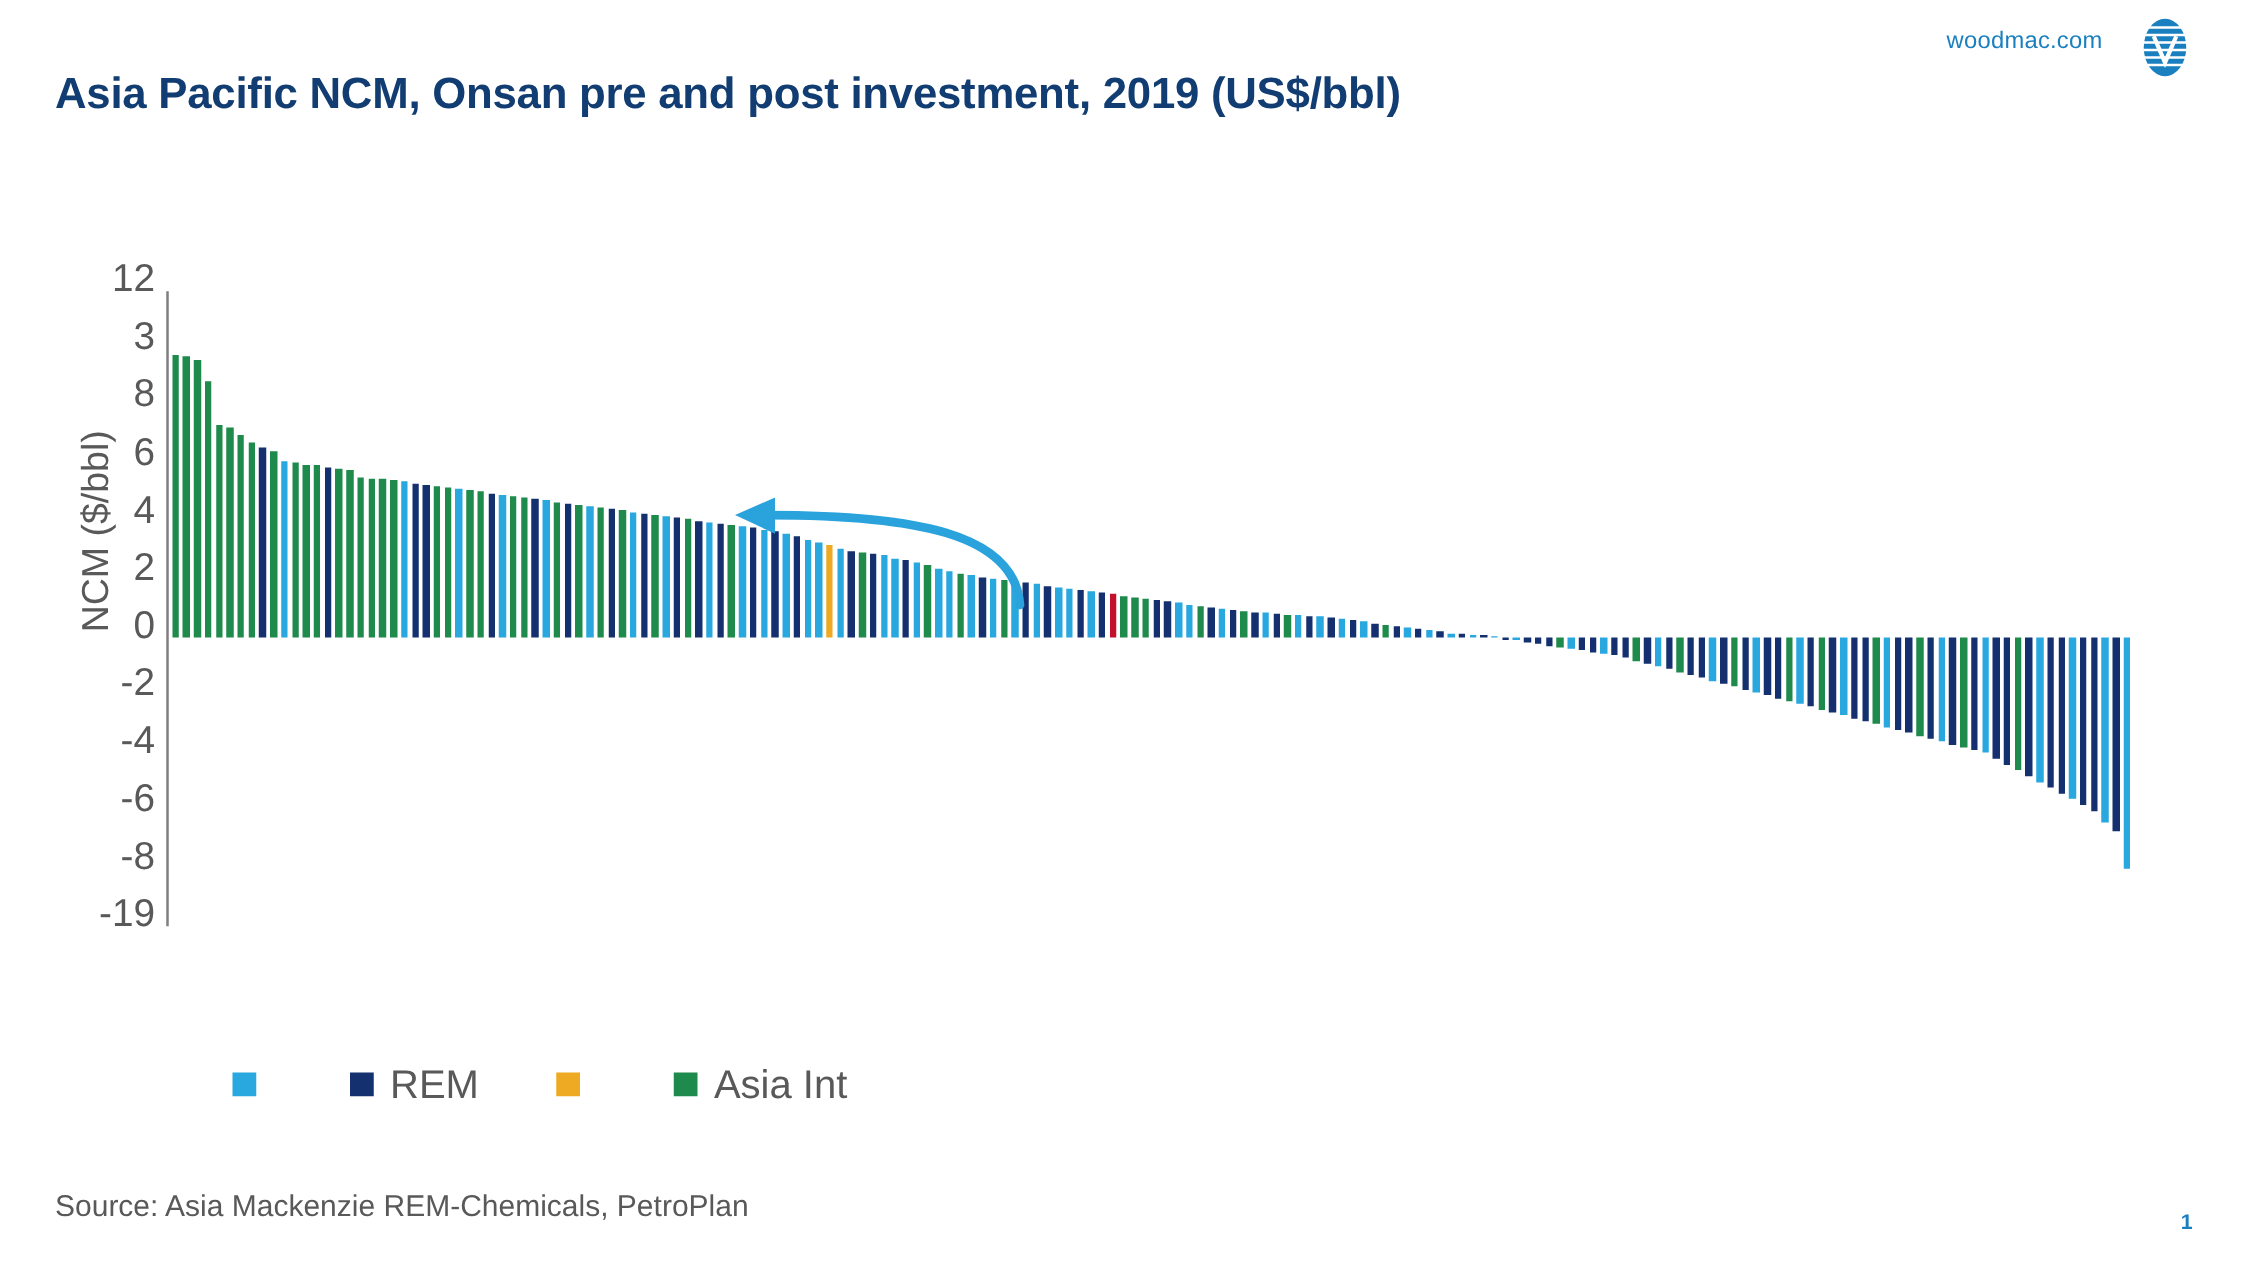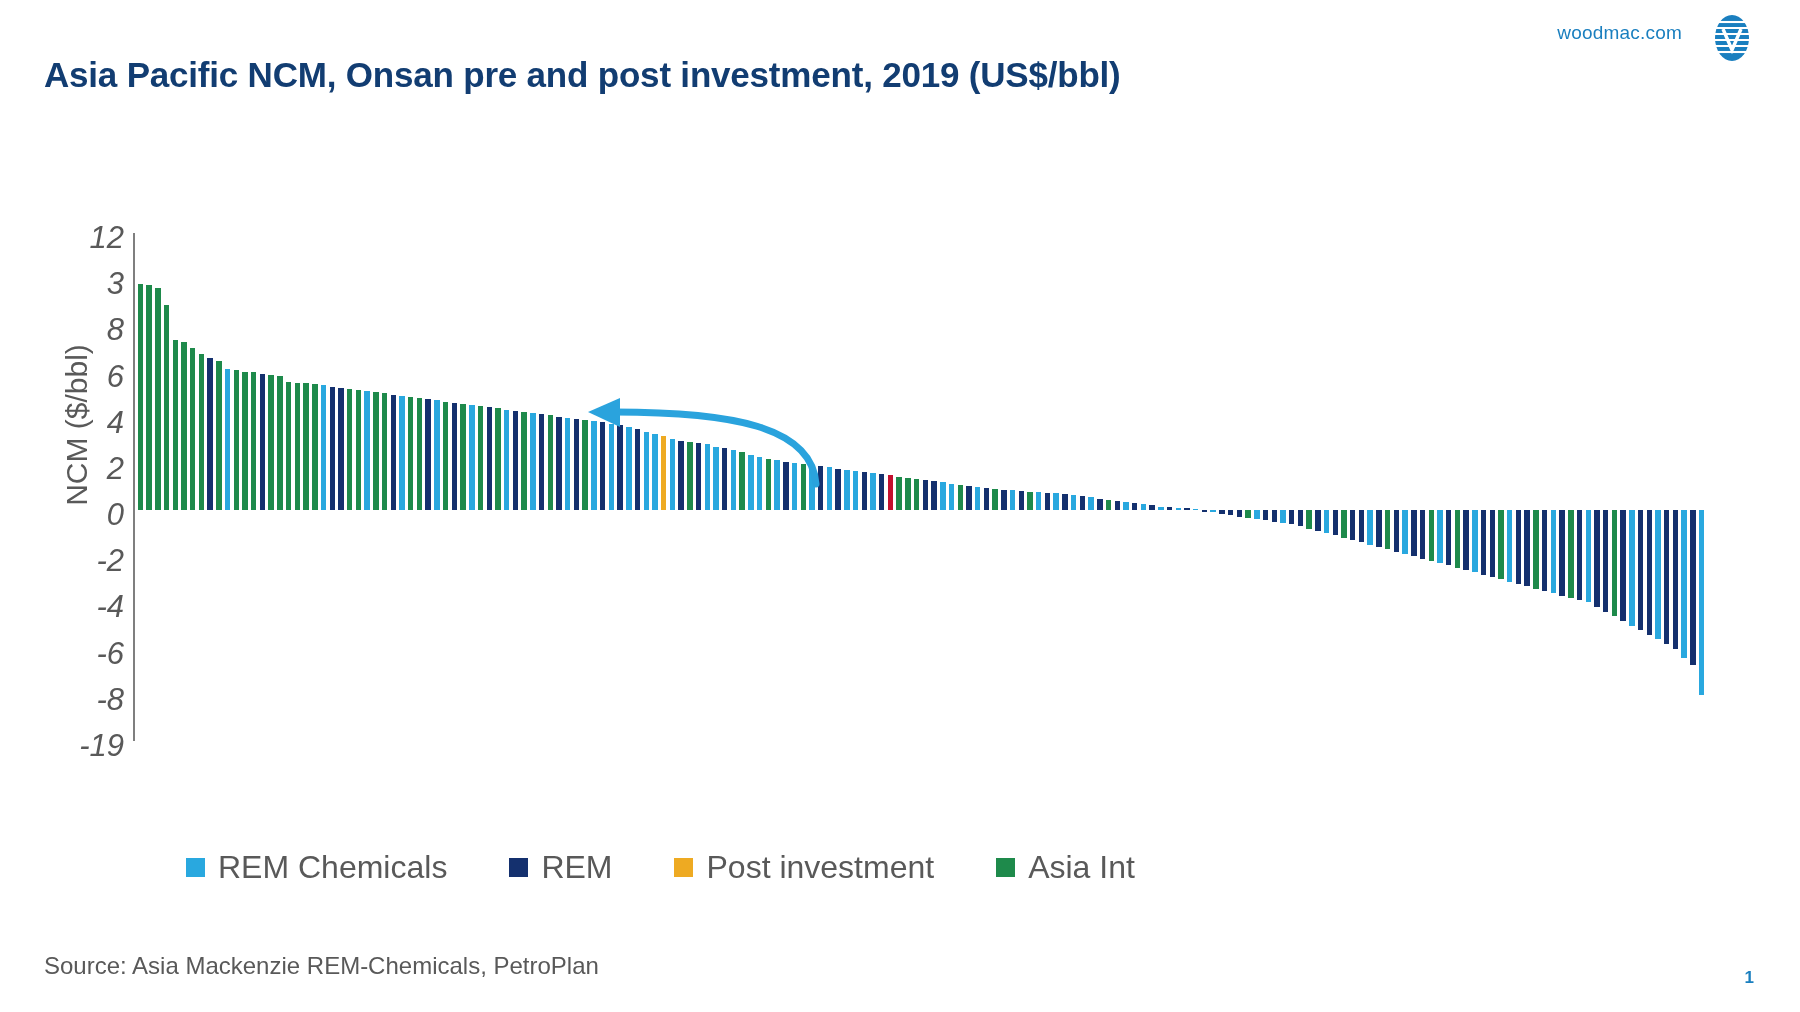--- a/index.html
+++ b/index.html
@@ -64,24 +64,23 @@
     width: 220px;
     text-align: center;
     transform: rotate(-90deg);
     font-size: 30px;
     color: #595959;
     letter-spacing: 0px;
   }
   #y-tick-labels {
     position: absolute;
     left: 52px;
-    top: 222px;
+    top: 207px;
     width: 72px;
     height: 520px;
-    font-style: italic;
   }
   .y-tick {
     position: absolute;
     right: 0;
     width: 72px;
     text-align: right;
     font-size: 31px;
     color: #595959;
     line-height: 1;
   }
@@ -384,29 +383,27 @@
     </div>
 
   <svg id="callout-arrow" viewBox="0 0 240 90">
     <path d="M236 86 C 232 28, 150 14, 34 14" fill="none" stroke="#2aa3dd" stroke-width="7" stroke-linecap="round"></path>
     <polygon points="8,14 40,0 40,29" fill="#2aa3dd"></polygon>
   </svg>
 
   <div id="chart-legend">
       <div class="legend-item">
         <span class="legend-swatch" style="background: rgb(41, 168, 223);"></span>
-        <span class="legend-label">REM Chemicals</span>
       </div>
       <div class="legend-item">
         <span class="legend-swatch" style="background: rgb(20, 48, 110);"></span>
         <span class="legend-label">REM</span>
       </div>
       <div class="legend-item">
         <span class="legend-swatch" style="background: rgb(238, 170, 34);"></span>
-        <span class="legend-label">Post investment</span>
       </div>
       <div class="legend-item">
         <span class="legend-swatch" style="background: rgb(30, 138, 75);"></span>
         <span class="legend-label">Asia Int</span>
       </div>
     </div>
 </div>
 
 <div id="source-note">Source: Asia Mackenzie REM-Chemicals, PetroPlan</div>
 <div id="page-number">1</div>

